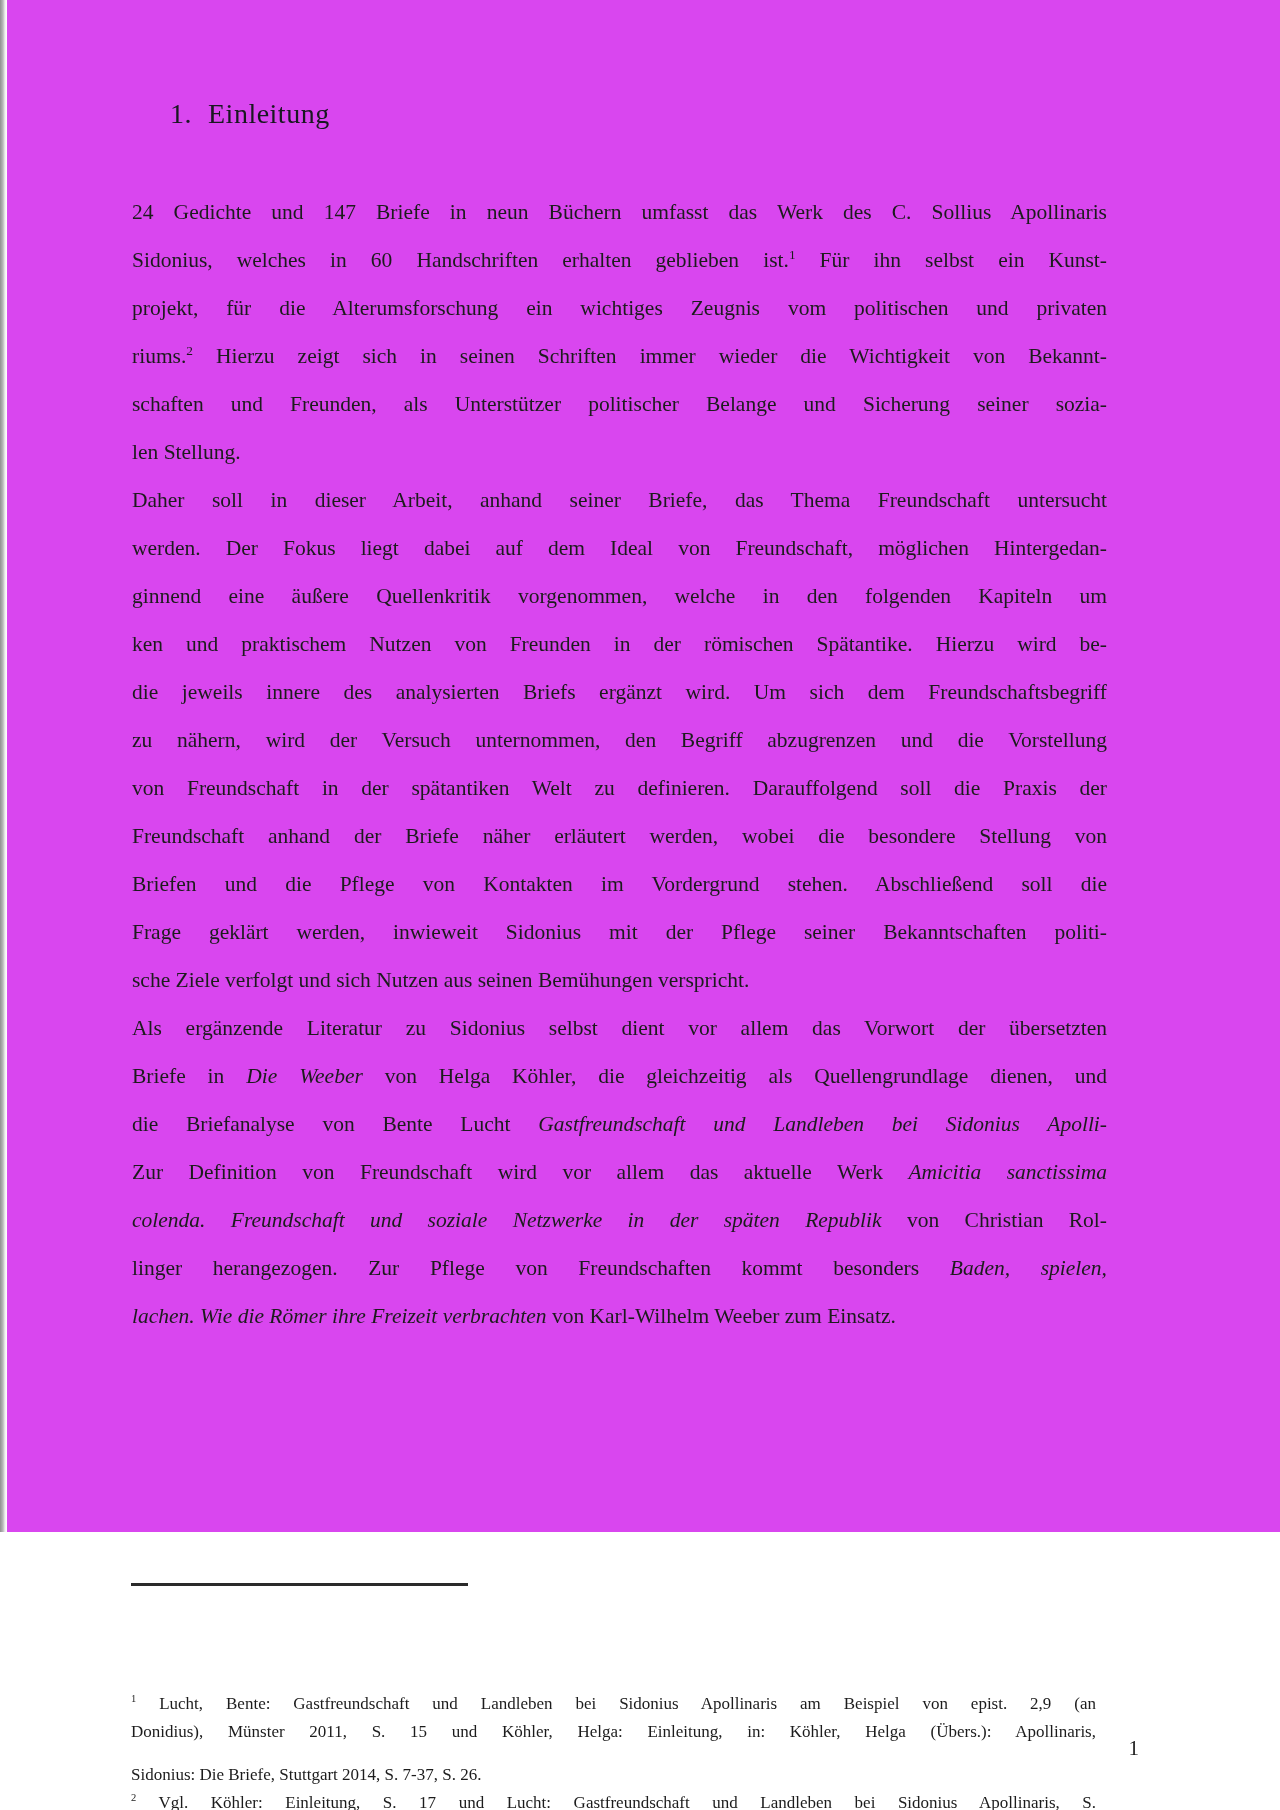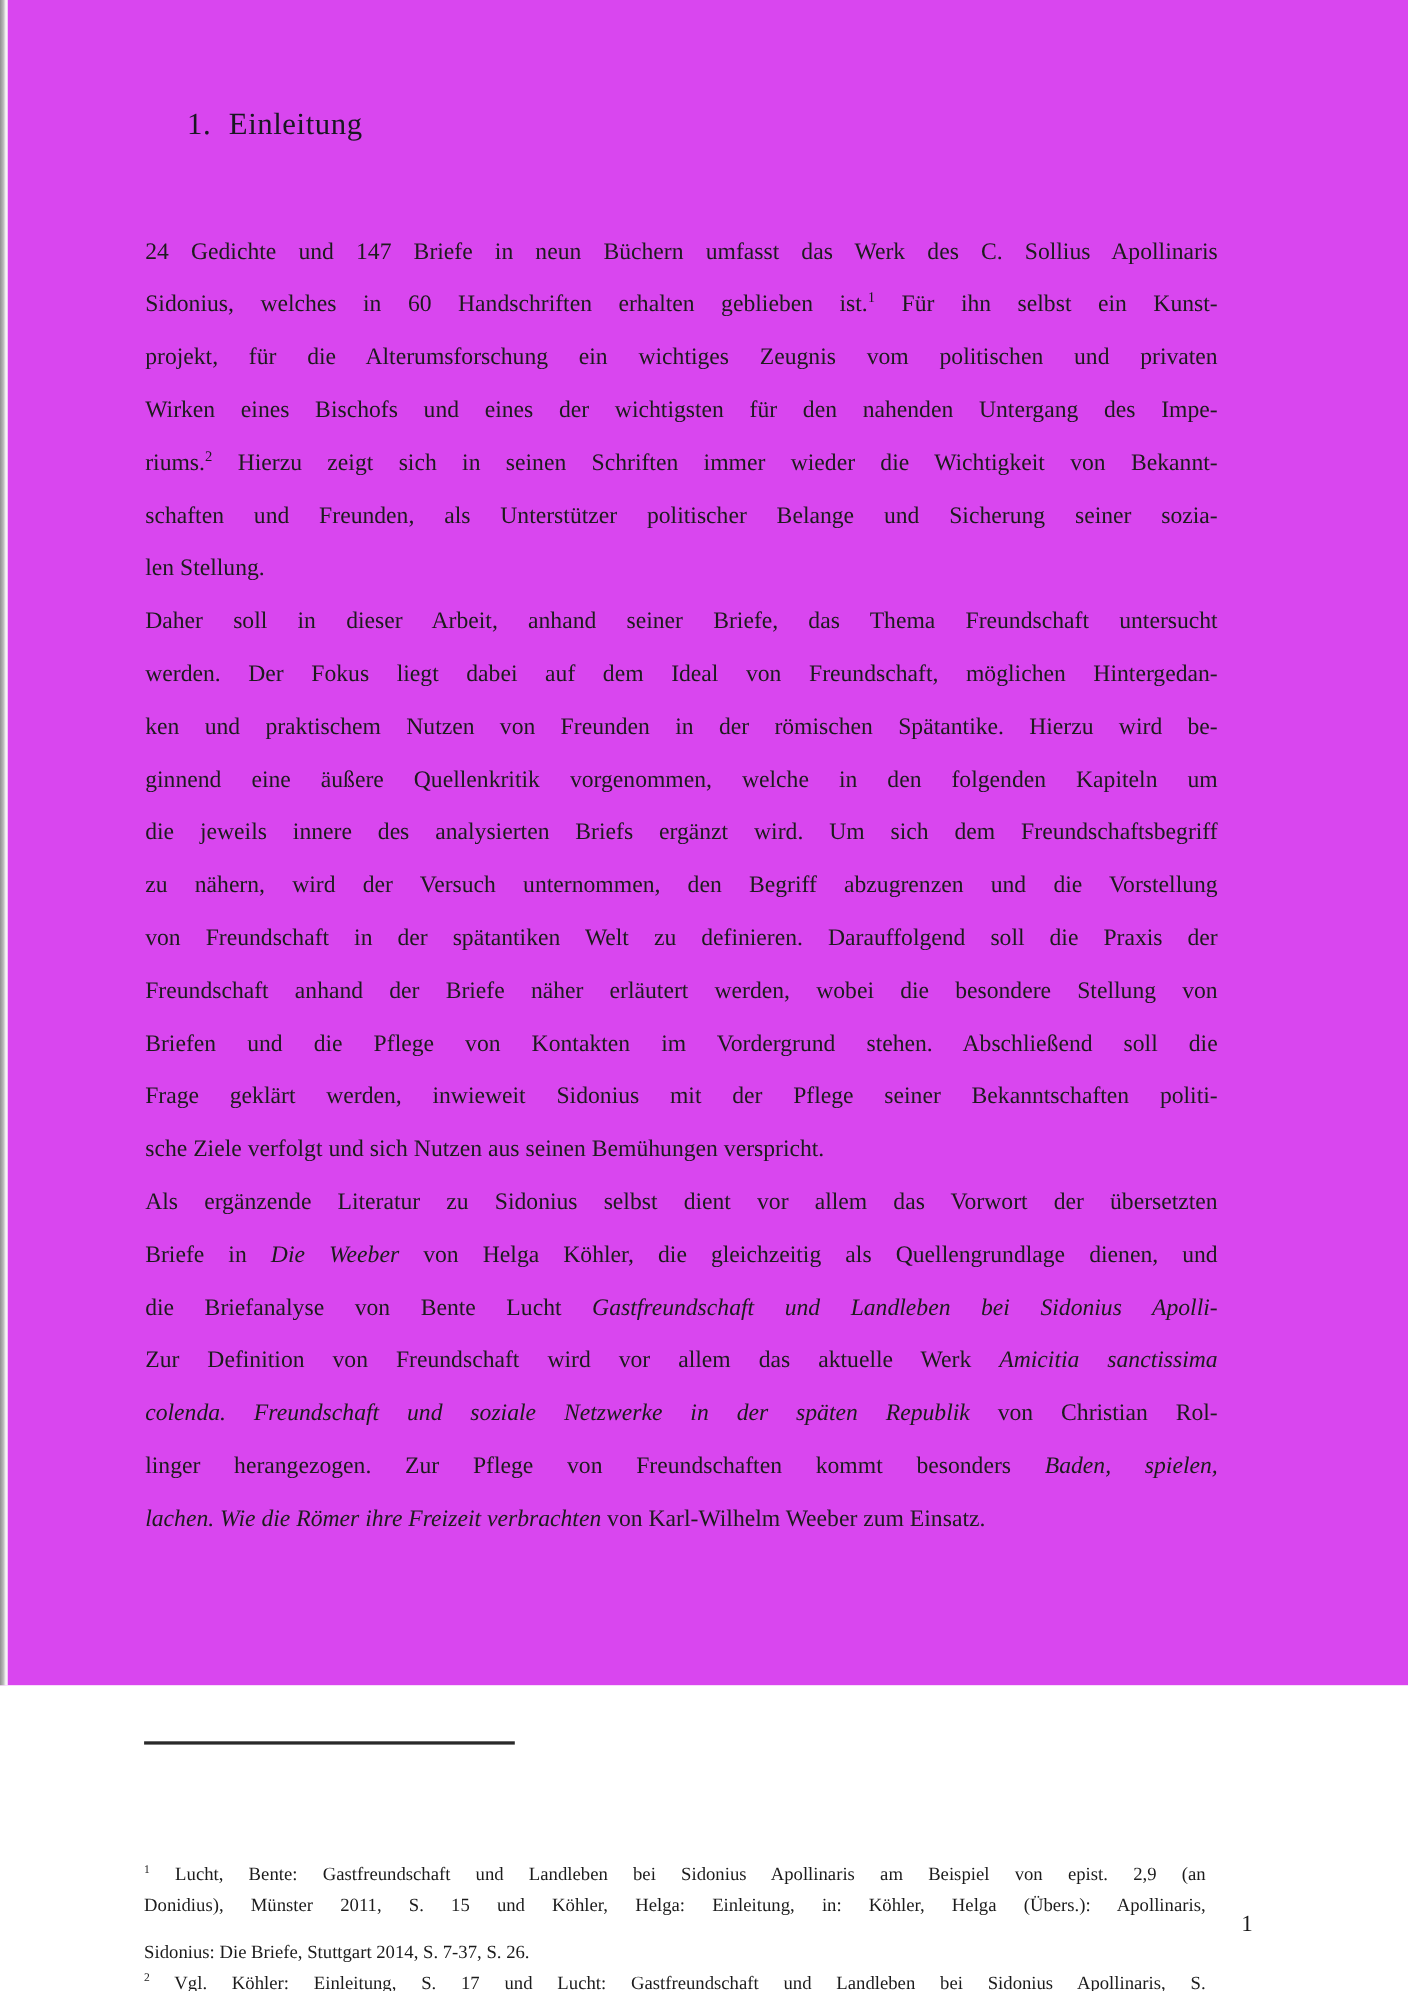--- a/index.html
+++ b/index.html
@@ -23,21 +23,21 @@
   }
   .heading {
     position: absolute; left: 170px; top: 98px;
     margin: 0;
     font-size: 28px; font-weight: 400;
     color: #181820;
     letter-spacing: 0.5px;
   }
   .heading .htext { margin-left: 16px; }
   .body-text {
-    position: absolute; left: 132px; top: 204px;
+    position: absolute; left: 132px; top: 188px;
     width: 975px;
     font-size: 21.5px;
     color: #1c1c1c;
   }
   .line {
     line-height: 48px;
     text-align: justify;
     text-align-last: justify;
     white-space: normal;
   }
@@ -76,28 +76,27 @@
 
 <div class="page">
   <div class="left-edge"></div>
 
   <h1 class="heading"><span>1.</span><span class="htext">Einleitung</span></h1>
 
   <div class="body-text" id="body-text">
       <div class="line"><span>24 Gedichte und 147 Briefe in neun Büchern umfasst das Werk des C. Sollius Apollinaris</span></div>
       <div class="line"><span>Sidonius, welches in 60 Handschriften erhalten geblieben ist.</span><sup>1</sup><span> Für ihn selbst ein Kunst-</span></div>
       <div class="line"><span>projekt, für die Alterumsforschung ein wichtiges Zeugnis vom politischen und privaten</span></div>
-      <div class="line"><span>Wirken eines Bischofs und eines der wichtigsten für den nahenden Untergang des Impe-</span></div>
       <div class="line"><span>riums.</span><sup>2</sup><span> Hierzu zeigt sich in seinen Schriften immer wieder die Wichtigkeit von Bekannt-</span></div>
       <div class="line"><span>schaften und Freunden, als Unterstützer politischer Belange und Sicherung seiner sozia-</span></div>
       <div class="line last"><span>len Stellung.</span></div>
       <div class="line"><span>Daher soll in dieser Arbeit, anhand seiner Briefe, das Thema Freundschaft untersucht</span></div>
       <div class="line"><span>werden. Der Fokus liegt dabei auf dem Ideal von Freundschaft, möglichen Hintergedan-</span></div>
+      <div class="line"><span>ginnend eine äußere Quellenkritik vorgenommen, welche in den folgenden Kapiteln um</span></div>
       <div class="line"><span>ken und praktischem Nutzen von Freunden in der römischen Spätantike. Hierzu wird be-</span></div>
-      <div class="line"><span>ginnend eine äußere Quellenkritik vorgenommen, welche in den folgenden Kapiteln um</span></div>
       <div class="line"><span>die jeweils innere des analysierten Briefs ergänzt wird. Um sich dem Freundschaftsbegriff</span></div>
       <div class="line"><span>zu nähern, wird der Versuch unternommen, den Begriff abzugrenzen und die Vorstellung</span></div>
       <div class="line"><span>von Freundschaft in der spätantiken Welt zu definieren. Darauffolgend soll die Praxis der</span></div>
       <div class="line"><span>Freundschaft anhand der Briefe näher erläutert werden, wobei die besondere Stellung von</span></div>
       <div class="line"><span>Briefen und die Pflege von Kontakten im Vordergrund stehen. Abschließend soll die</span></div>
       <div class="line"><span>Frage geklärt werden, inwieweit Sidonius mit der Pflege seiner Bekanntschaften politi-</span></div>
       <div class="line last"><span>sche Ziele verfolgt und sich Nutzen aus seinen Bemühungen verspricht.</span></div>
       <div class="line"><span>Als ergänzende Literatur zu Sidonius selbst dient vor allem das Vorwort der übersetzten</span></div>
       <div class="line"><span>Briefe in </span><span class="it">Die Weeber</span><span> von Helga Köhler, die gleichzeitig als Quellengrundlage dienen, und</span></div>
       <div class="line"><span>die Briefanalyse von Bente Lucht </span><span class="it">Gastfreundschaft und Landleben bei Sidonius Apolli-</span></div>

